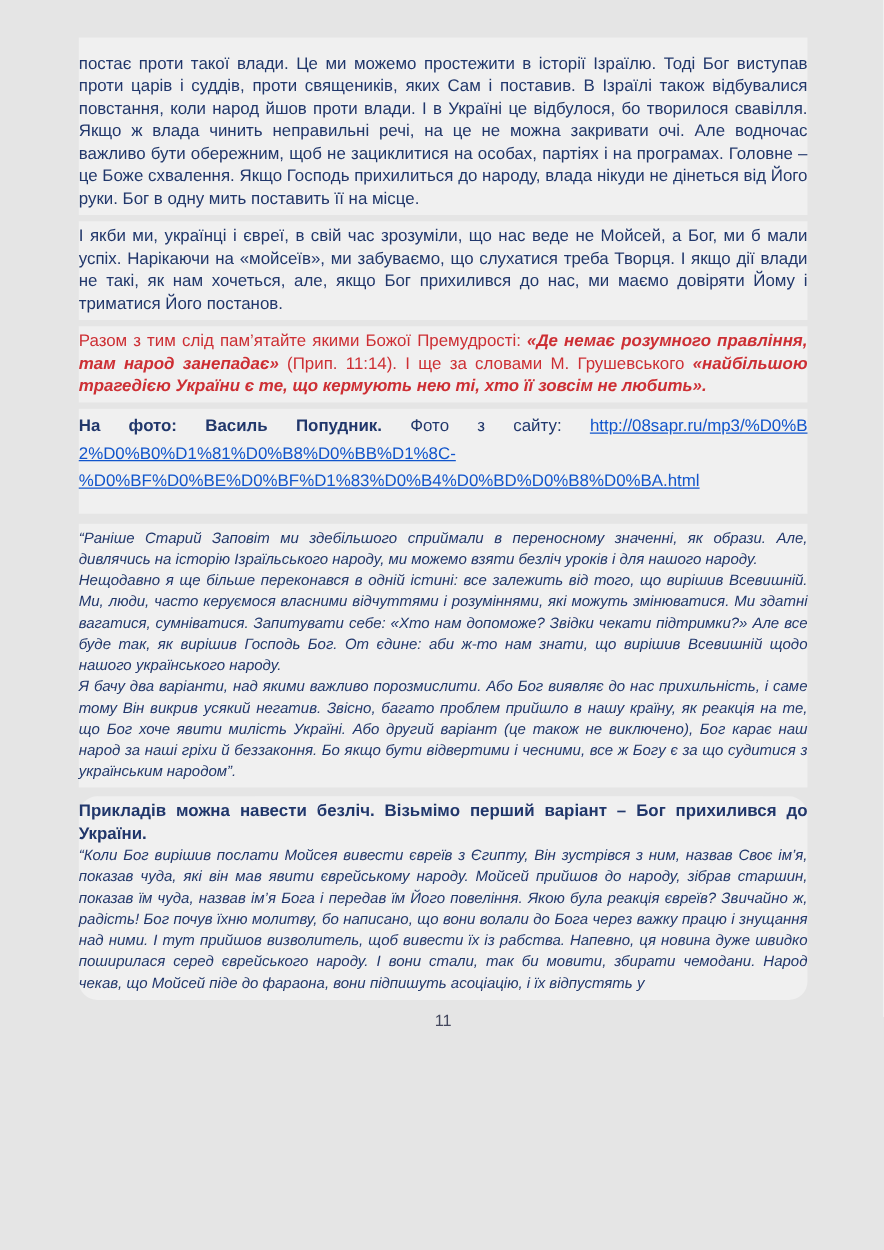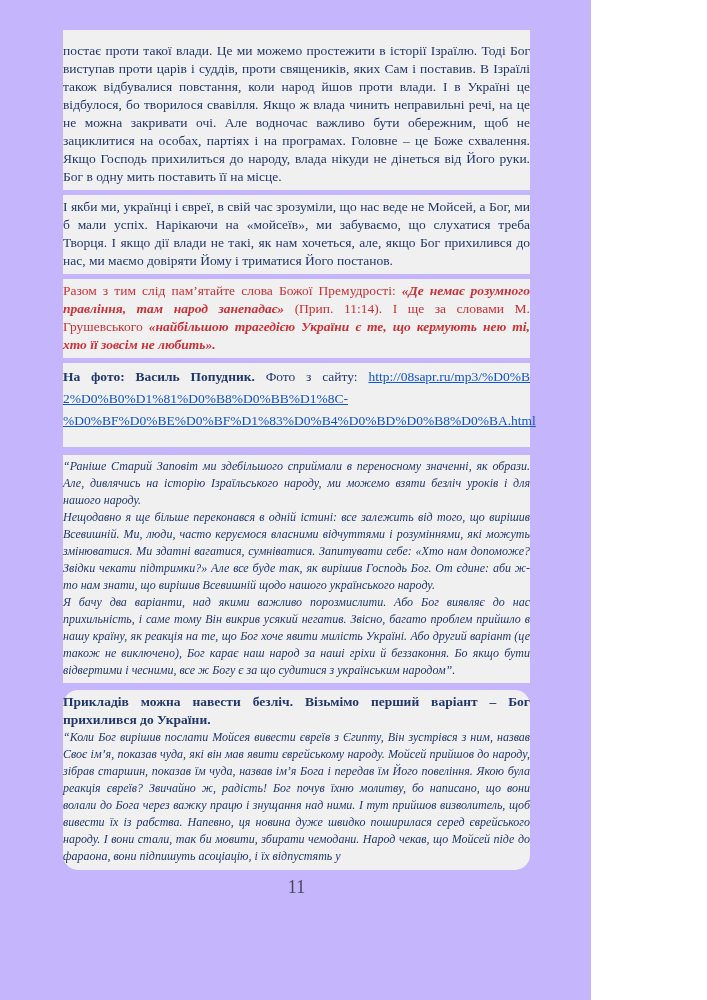--- a/index.html
+++ b/index.html
@@ -1,22 +1,22 @@
 <!DOCTYPE html>
 <html lang="uk"><head>
 <meta charset="utf-8">
 <style>
   * { margin: 0; padding: 0; box-sizing: border-box; }
   html, body { background: #ffffff; }
   .page {
     position: relative;
-    width: 591px;
+    width: 707px;
     height: 1000px;
-    background: #c4b5fd;
-    font-family: Liberation Serif, serif;
+    background: #e5e5e5;
+    font-family: Liberation Sans, sans-serif;
     overflow: hidden;
   }
   .content { padding: 30px 61px 0 63px; }
 
   .block { background: #f0f0f0; }
   .b1 { padding: 12px 0 4px; margin-bottom: 5px; }
   .b2 { padding: 3px 0 4px;  margin-bottom: 5px; }
   .b3 { padding: 3px 0 4px;  margin-bottom: 5px; }
   .b4 { padding: 3px 0 8px;  margin-bottom: 7px; }
   .b5 { padding: 3px 0 15px;  margin-bottom: 8px; }
@@ -51,40 +51,40 @@
     color: #1155cc;
     text-decoration: underline;
     cursor: pointer;
     word-break: keep-all;
   }
 
   .page-number {
     margin-top: 9px;
     text-align: center;
     color: #44485e;
-    font-size: 18px;
+    font-size: 13px;
     line-height: 16px;
   }
 </style>
 </head>
 <body>
 
 <div class="page">
   <div class="content">
 
     <div class="block b1">
       <p class="body-text">постає проти такої влади. Це ми можемо простежити в історії Ізраїлю. Тоді Бог виступав проти царів і суддів, проти священиків, яких Сам і поставив. В Ізраїлі також відбувалися повстання, коли народ йшов проти влади. І в Україні це відбулося, бо творилося свавілля. Якщо ж влада чинить неправильні речі, на це не можна закривати очі. Але водночас важливо бути обережним, щоб не зациклитися на особах, партіях і на програмах. Головне – це Боже схвалення. Якщо Господь прихилиться до народу, влада нікуди не дінеться від Його руки. Бог в одну мить поставить її на місце.</p>
     </div>
 
     <div class="block b2">
       <p class="body-text">І якби ми, українці і євреї, в свій час зрозуміли, що нас веде не Мойсей, а Бог, ми б мали успіх. Нарікаючи на «мойсеїв», ми забуваємо, що слухатися треба Творця. І якщо дії влади не такі, як нам хочеться, але, якщо Бог прихилився до нас, ми маємо довіряти Йому і триматися Його постанов.</p>
     </div>
 
     <div class="block b3">
-      <p class="body-text red-text"><span>Разом з тим слід пам’ятайте слова Божої Премудрості: </span><span class="bi">«Де немає розумного правління, там народ занепадає»</span><span> (Прип. 11:14). І ще за словами М. Грушевського </span><span class="bi">«найбільшою трагедією України є те, що кермують нею ті, хто її зовсім не любить».</span></p>
+      <p class="body-text red-text"><span>Разом з тим слід пам’ятайте якими Божої Премудрості: </span><span class="bi">«Де немає розумного правління, там народ занепадає»</span><span> (Прип. 11:14). І ще за словами М. Грушевського </span><span class="bi">«найбільшою трагедією України є те, що кермують нею ті, хто її зовсім не любить».</span></p>
     </div>
 
 
     <div class="block b5">
       <div class="caption caption-line1">
         <span class="bold">На фото: Василь Попудник.</span>
         <span>Фото з сайту:</span>
         <span class="link">http://08sapr.ru/mp3/%D0%B</span>
       </div>
       <div class="caption"><span class="link">2%D0%B0%D1%81%D0%B8%D0%BB%D1%8C-</span></div>

